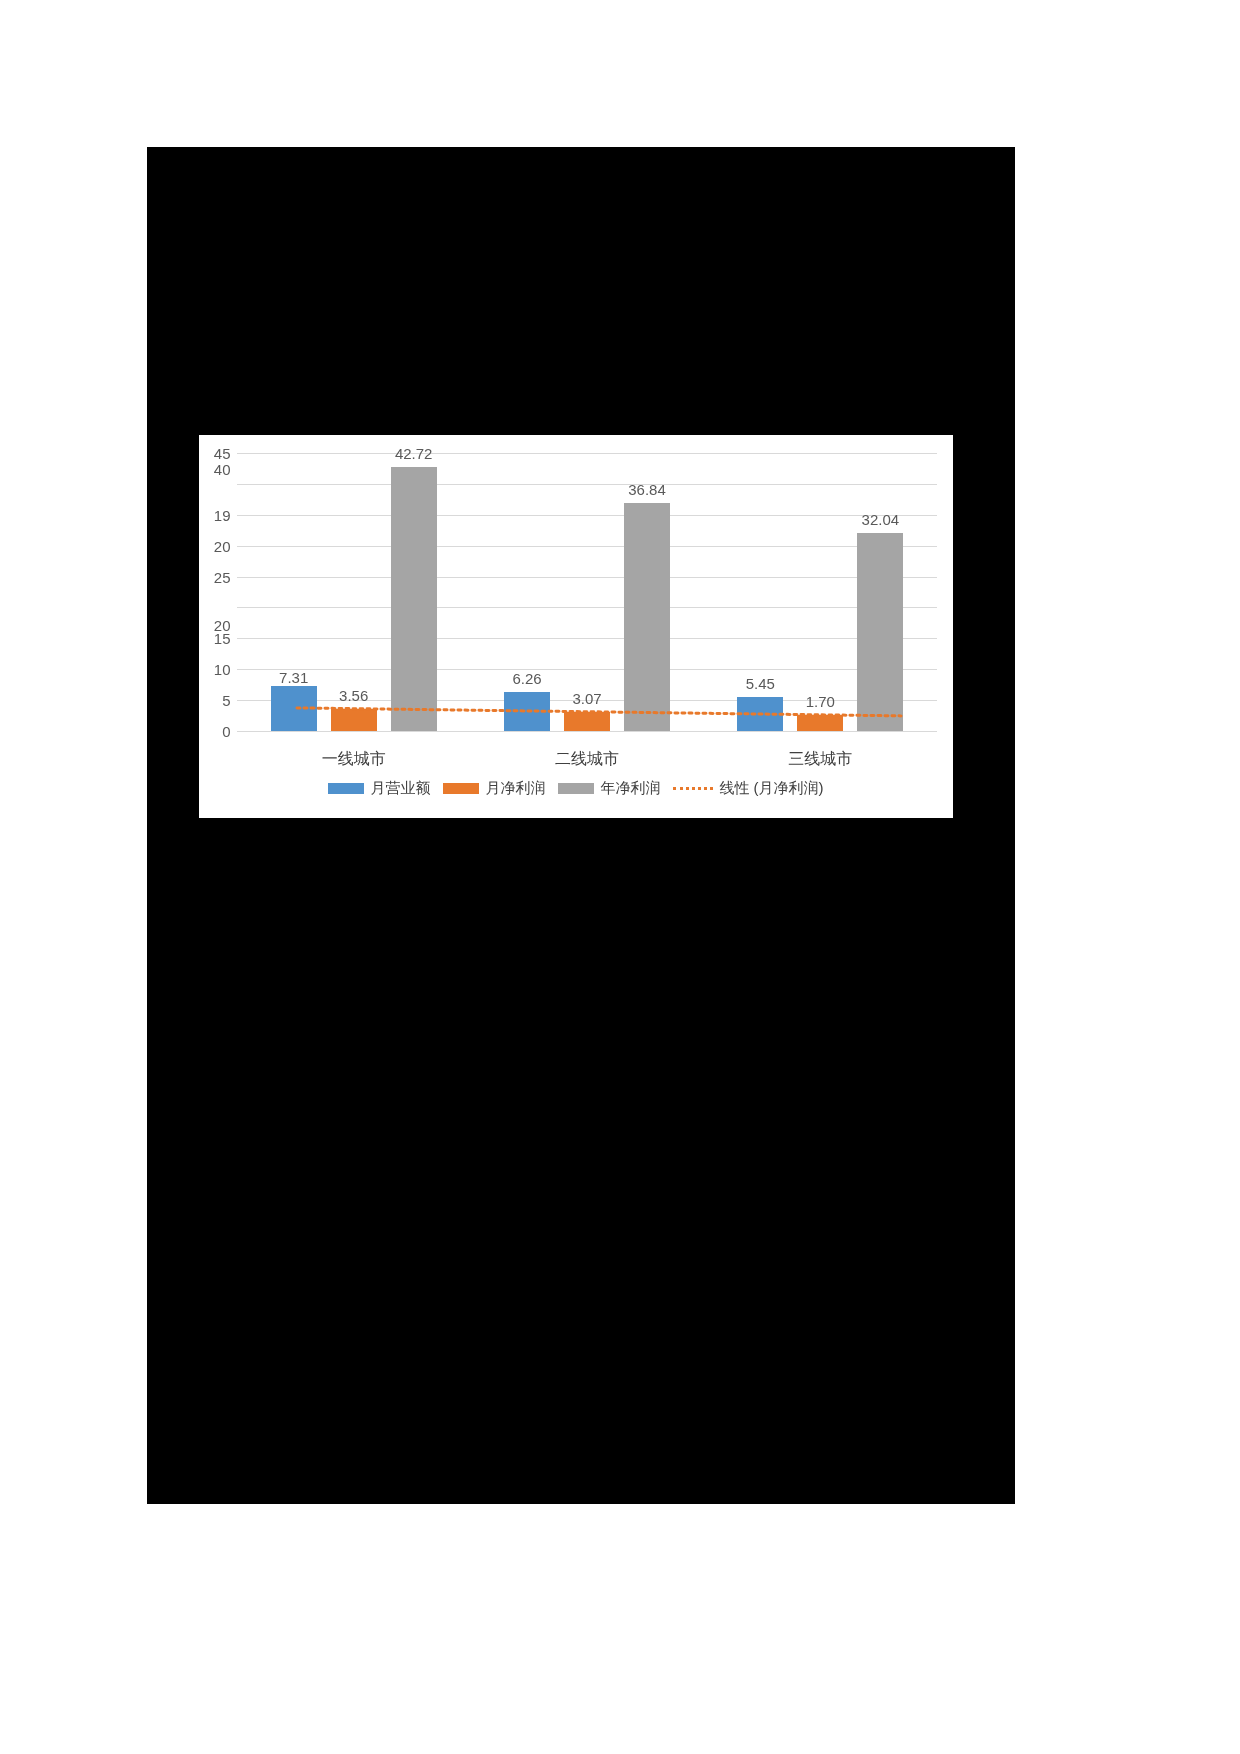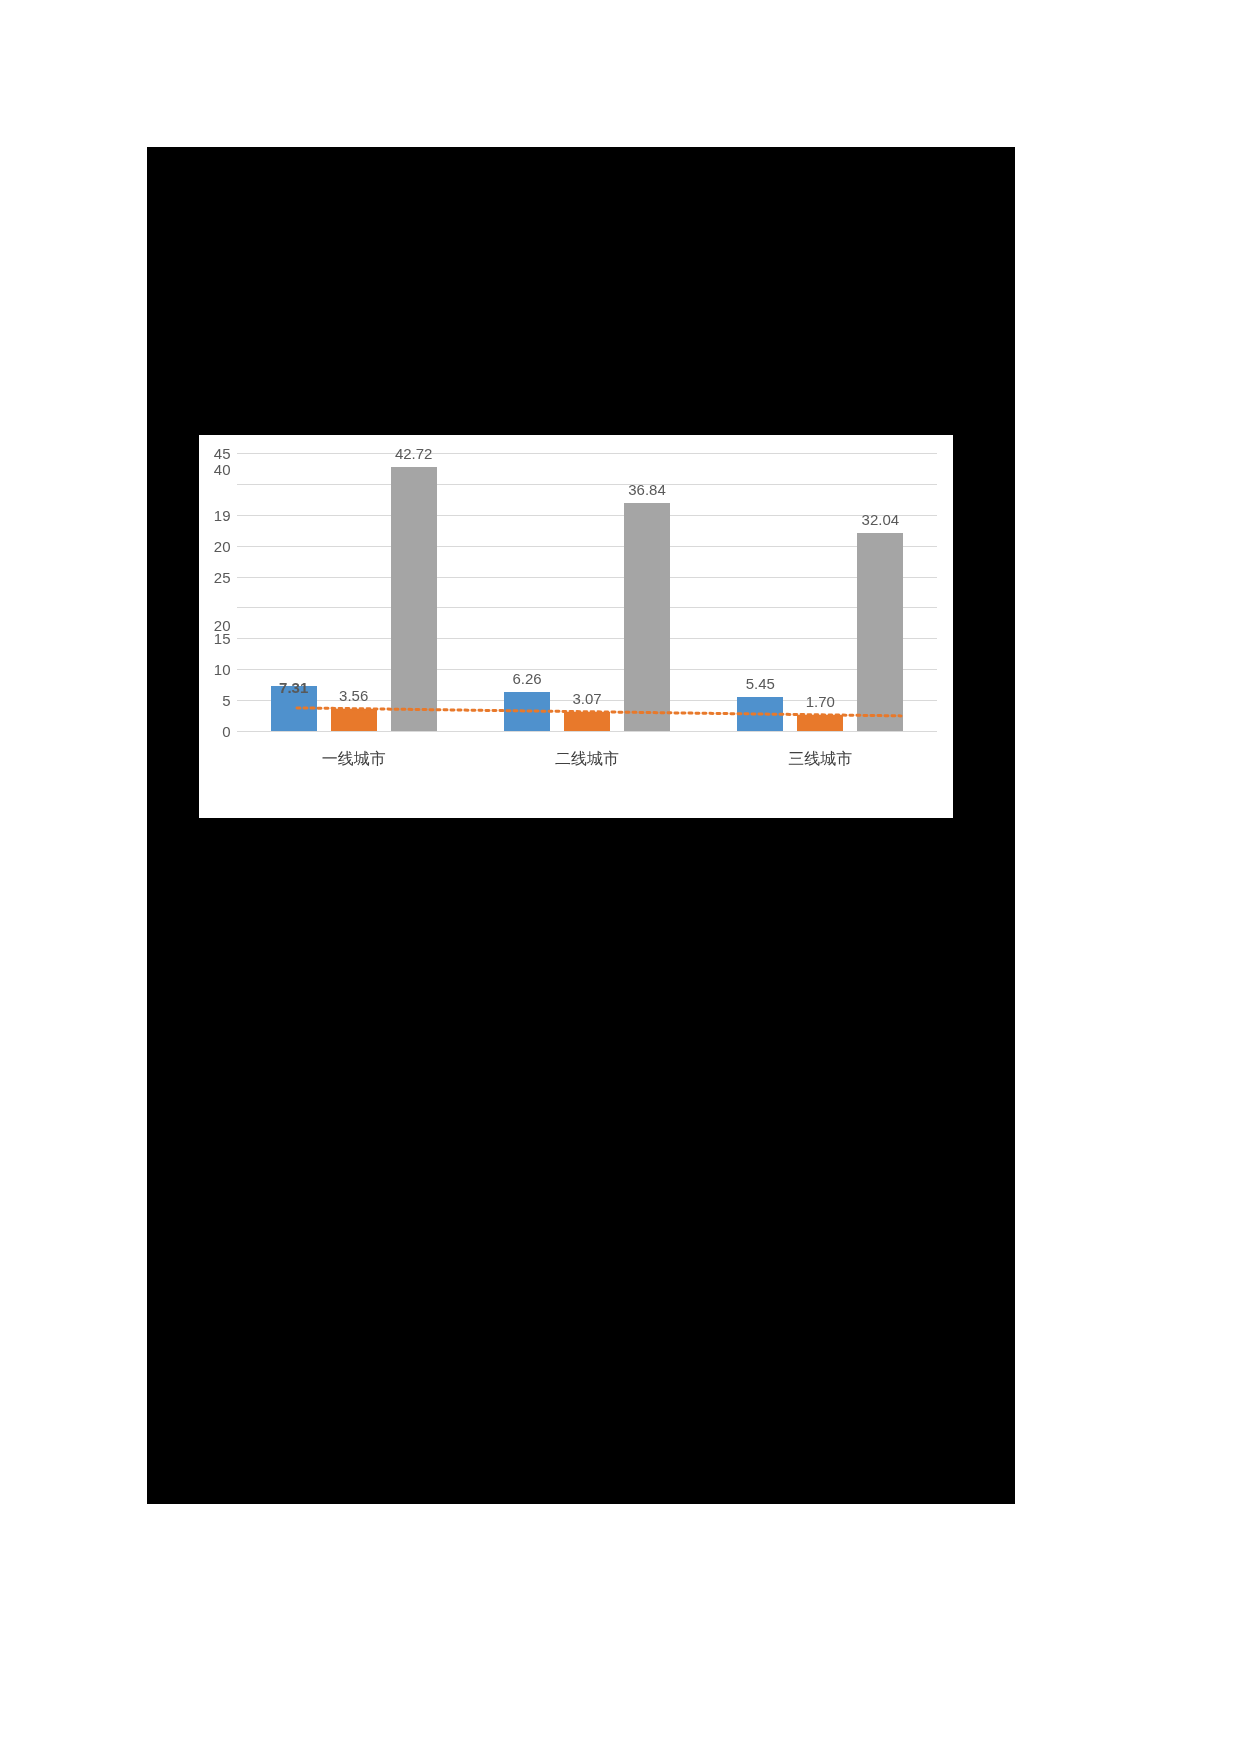--- a/index.html
+++ b/index.html
@@ -109,21 +109,21 @@
         <div class="ytick" style="top: 185.333px;">15</div>
         <div class="ytick" style="top: 172px;">20</div>
         <div class="ytick" style="top: 123.556px;">25</div>
         <div class="ytick" style="top: 92.6667px;">20</div>
         <div class="ytick" style="top: 61.7778px;">19</div>
         <div class="ytick" style="top: 16px;">40</div>
         <div class="ytick" style="top: 0px;">45</div>
       </div>
     <div id="bars-layer">
         <div class="bar s0" style="left: 33.6667px; width: 46px; height: 45.1596px;"></div>
-        <div class="vlabel" style="left: 56.6667px; top: 226px; font-weight: bold;">7.31</div>
+        <div class="vlabel" style="left: 56.6667px; top: 216px;">7.31</div>
         <div class="bar s1" style="left: 93.6667px; width: 46px; height: 21.9929px;"></div>
         <div class="vlabel" style="left: 116.667px; top: 234.007px;">3.56</div>
         <div class="bar s2" style="left: 153.667px; width: 46px; height: 263.915px;"></div>
         <div class="vlabel" style="left: 176.667px; top: -7.91467px;">42.72</div>
         <div class="bar s0" style="left: 267px; width: 46px; height: 38.6729px;"></div>
         <div class="vlabel" style="left: 290px; top: 217.327px;">6.26</div>
         <div class="bar s1" style="left: 327px; width: 46px; height: 18.9658px;"></div>
         <div class="vlabel" style="left: 350px; top: 237.034px;">3.07</div>
         <div class="bar s2" style="left: 387px; width: 46px; height: 227.589px;"></div>
         <div class="vlabel" style="left: 410px; top: 28.4107px;">36.84</div>
@@ -137,13 +137,31 @@
     <svg id="trendline" viewBox="0 0 700 278" preserveAspectRatio="none">
       <polyline id="trend-path" fill="none" stroke="#e8792b" stroke-width="3" stroke-dasharray="3 4" stroke-linecap="round" points="60,254.88628571428572 664,262.88209523809525"></polyline>
     </svg>
     <div id="cats-layer">
         <div class="cat" style="left: 116.667px;">一线城市</div>
         <div class="cat" style="left: 350px;">二线城市</div>
         <div class="cat" style="left: 583.333px;">三线城市</div>
       </div>
   </div>
 
+  <div id="legend">
+      <div class="legend-item">
+        <span class="swatch s0"></span>
+        <span class="legend-label">月营业额</span>
+      </div>
+      <div class="legend-item">
+        <span class="swatch s1"></span>
+        <span class="legend-label">月净利润</span>
+      </div>
+      <div class="legend-item">
+        <span class="swatch s2"></span>
+        <span class="legend-label">年净利润</span>
+      </div>
+      <div class="legend-item">
+        <span class="swatch dotted"></span>
+        <span class="legend-label">线性 (月净利润)</span>
+      </div>
+    </div>
 </div>
 
 </body></html>

